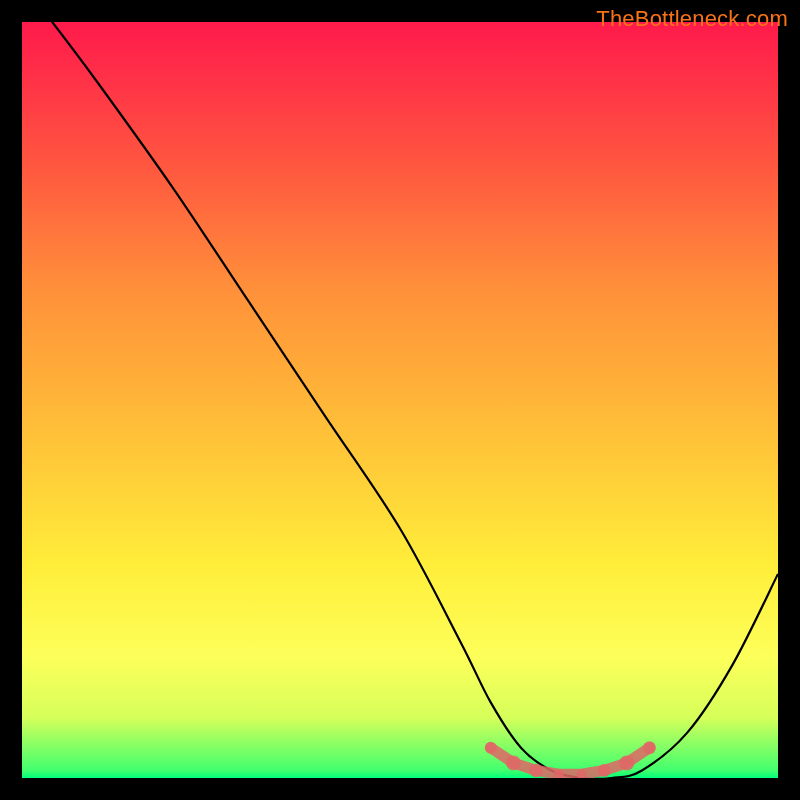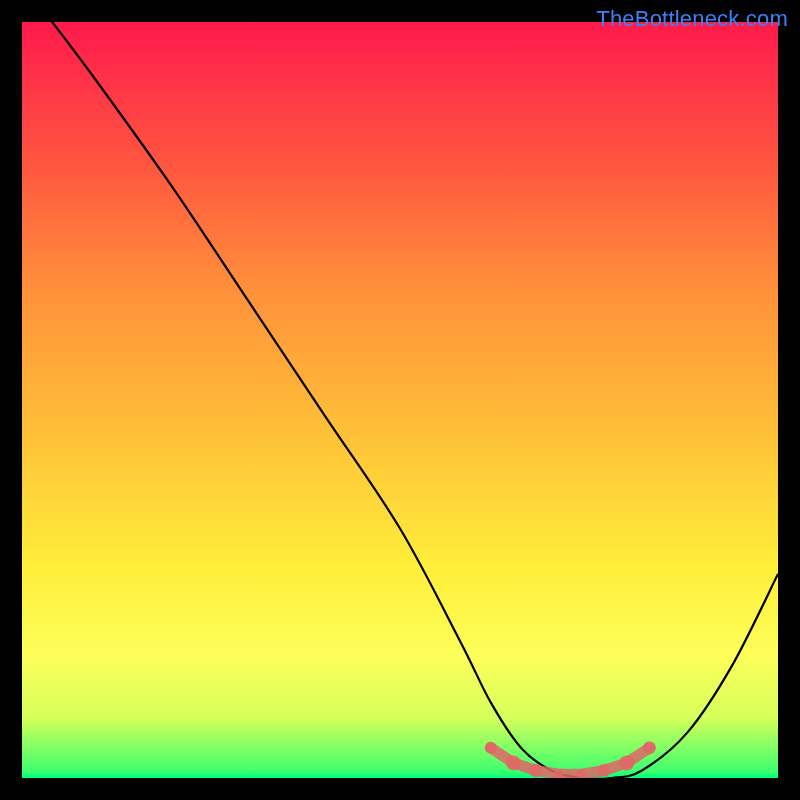--- a/index.html
+++ b/index.html
@@ -14,21 +14,21 @@
     position: relative;
     width: 800px;
     height: 800px;
   }
   .watermark {
     position: absolute;
     top: 6px;
     right: 12px;
     font-family: Arial, Helvetica, sans-serif;
     font-size: 22px;
-    color: #3b82f6;
+    color: #f97316;
     letter-spacing: 0.2px;
     z-index: 20;
   }
   .plot {
     position: absolute;
     left: 22px;
     top: 22px;
     width: 756px;
     height: 756px;
   }

